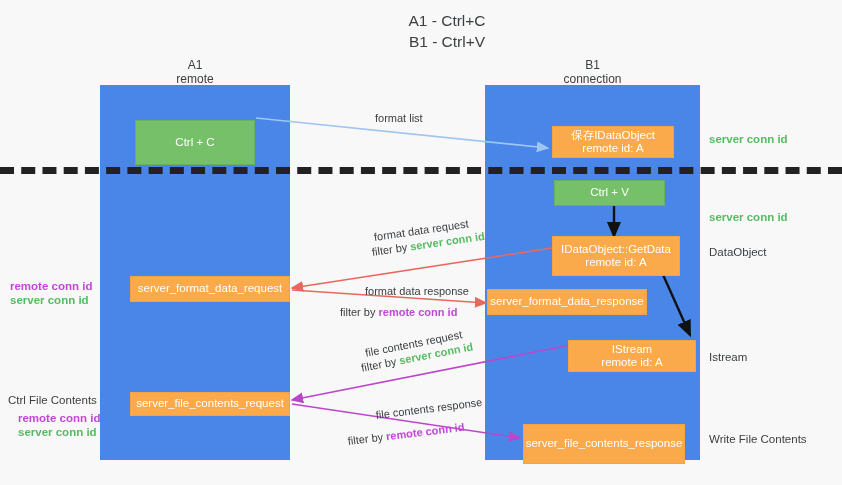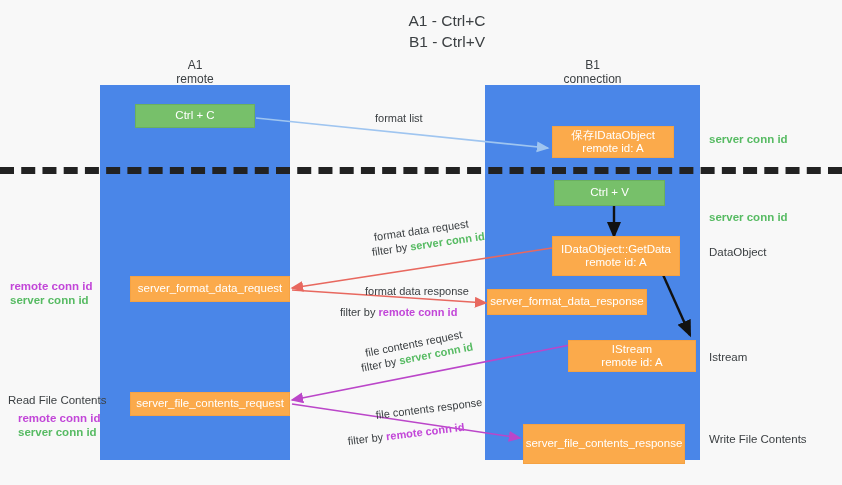--- a/index.html
+++ b/index.html
@@ -94,21 +94,21 @@
 
     <line x1="552" y1="248" x2="292" y2="288" stroke="#e8685f" stroke-width="1.6" marker-end="url(#ar-red)"></line>
     <line x1="292" y1="290" x2="486" y2="303" stroke="#e8685f" stroke-width="1.6" marker-end="url(#ar-red)"></line>
 
     <line x1="570" y1="345" x2="292" y2="400" stroke="#bb46c9" stroke-width="1.6" marker-end="url(#ar-purple)"></line>
     <line x1="292" y1="404" x2="520" y2="438" stroke="#bb46c9" stroke-width="1.6" marker-end="url(#ar-purple)"></line>
   </svg>
 
   <div class="dashed"></div>
 
-  <div class="node green" style="left:135px;top:104px;width:120px;height:24px;">Ctrl + C</div>
+  <div class="node green" style="left:135px;top:120px;width:120px;height:45px;">Ctrl + C</div>
 
   <div class="node orange" style="left:552px;top:126px;width:122px;height:32px;">保存IDataObject
 remote id: A</div>
 
   <div class="node green" style="left:554px;top:180px;width:111px;height:26px;">Ctrl + V</div>
 
   <div class="node orange" style="left:552px;top:236px;width:128px;height:40px;">IDataObject::GetData
 remote id: A</div>
 
   <div class="node orange" style="left:130px;top:276px;width:160px;height:26px;">server_format_data_request</div>
@@ -152,17 +152,17 @@
 
   <div class="side-label green" style="left:709px;top:132px;">server conn id</div>
   <div class="side-label green" style="left:709px;top:210px;">server conn id</div>
   <div class="side-label" style="left:709px;top:245px;">DataObject</div>
   <div class="side-label" style="left:709px;top:350px;">Istream</div>
   <div class="side-label" style="left:709px;top:432px;">Write File Contents</div>
 
   <div class="side-label purple" style="left:10px;top:279px;">remote conn id</div>
   <div class="side-label green" style="left:10px;top:293px;">server conn id</div>
 
-  <div class="side-label" style="left:8px;top:393px;">Read File Contents</div>
+  <div class="side-label" style="left:8px;top:393px;">Ctrl File Contents</div>
   <div class="side-label purple" style="left:18px;top:411px;">remote conn id</div>
   <div class="side-label green" style="left:18px;top:425px;">server conn id</div>
 
 </div>
 
 </body></html>

